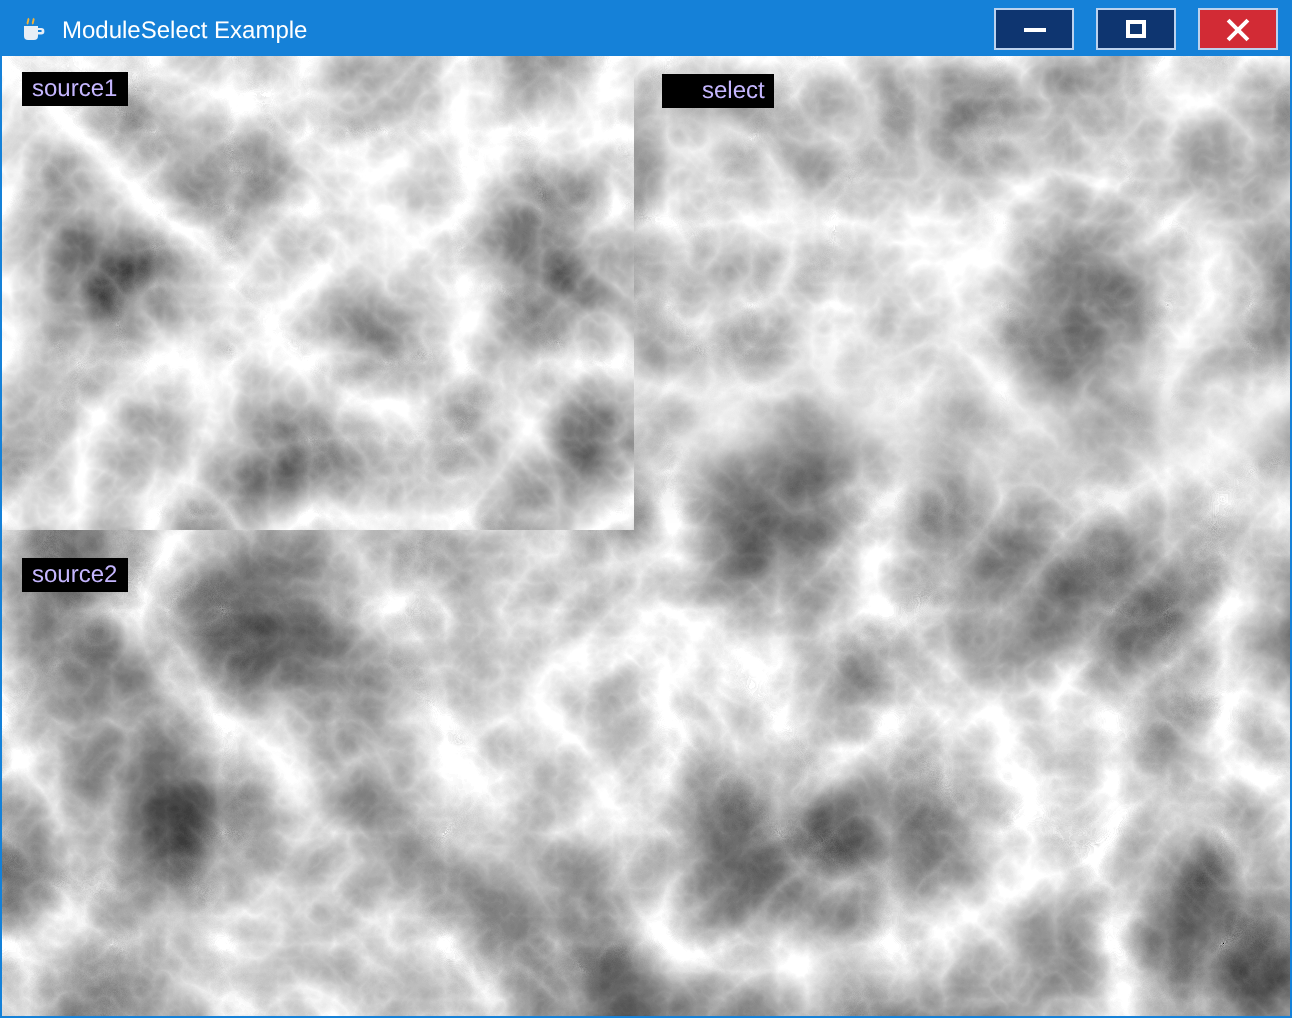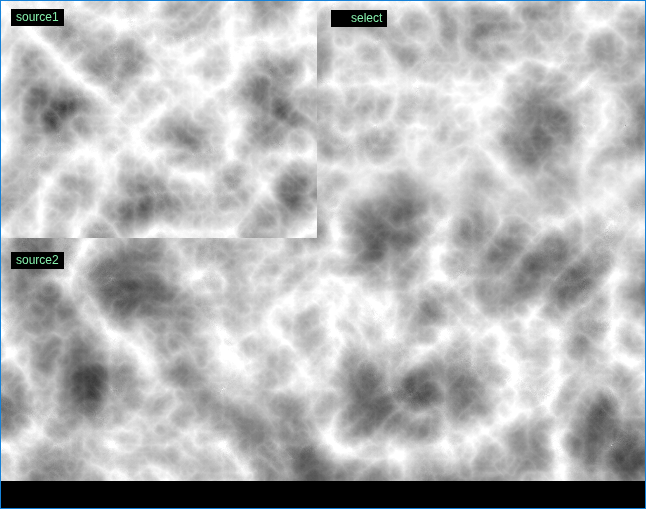--- a/index.html
+++ b/index.html
@@ -33,33 +33,55 @@
   .glyph-close{position:relative;width:12px;height:12px;display:block;}
   .glyph-close::before,.glyph-close::after{
     content:"";position:absolute;left:-1px;top:5px;width:14px;height:2px;background:#fff;
   }
   .glyph-close::before{transform:rotate(45deg);}
   .glyph-close::after{transform:rotate(-45deg);}
   
   .content{position:relative;width:644px;height:480px;background:#000;overflow:hidden;}
   .content svg{position:absolute;left:0;top:0;display:block;}
   .tag{
-    position:absolute;background:#000;color:#86efac;
+    position:absolute;background:#000;color:#c4b5fd;
     font-size:12px;line-height:15px;padding:1px 5px;
     white-space:nowrap;
   }
   #tag-source1{left:10px;top:8px;}
   #tag-select{left:330px;top:9px;padding-left:20px;}
   #tag-source2{left:10px;top:251px;}
 </style>
 </head>
 <body>
 
 <div class="window">
 
+  <div class="titlebar">
+    <span class="app-icon">
+      <svg width="14" height="14" viewBox="0 0 14 14">
+        <path d="M3 5 h7 v5 a2 2 0 0 1 -2 2 h-3 a2 2 0 0 1 -2 -2 z" fill="#e8eef6"></path>
+        <path d="M10 6 h1.6 a1.6 1.6 0 0 1 0 3.2 H10 v-1.2 h1.4 a0.5 0.5 0 0 0 0 -1 H10 z" fill="#e8eef6"></path>
+        <path d="M5 1.2 c0.9 1 -0.9 1.8 0 2.8 M7.6 1.2 c0.9 1 -0.9 1.8 0 2.8" stroke="#f0b23c" stroke-width="1" fill="none"></path>
+      </svg>
+    </span>
+    <span class="title">ModuleSelect Example</span>
+
+    <div class="controls">
+      <button class="ctrl" title="Minimize">
+        <span class="glyph-min"></span>
+      </button>
+      <button class="ctrl" title="Maximize">
+        <span class="glyph-max"></span>
+      </button>
+      <button class="ctrl close" title="Close">
+        <span class="glyph-close"></span>
+      </button>
+    </div>
+  </div>
 
   <div class="content">
     <svg width="644" height="480" viewBox="0 0 644 480">
       <defs>
 
         <filter id="fSel" x="0%" y="0%" width="100%" height="100%">
           <feTurbulence type="turbulence" baseFrequency="0.012" numOctaves="5" seed="11"></feTurbulence>
           <feColorMatrix type="matrix" values="1 0 0 0 0  1 0 0 0 0  1 0 0 0 0  0 0 0 0 1"></feColorMatrix>
           <feComponentTransfer>
             <feFuncR type="table" tableValues="1 0"></feFuncR>

